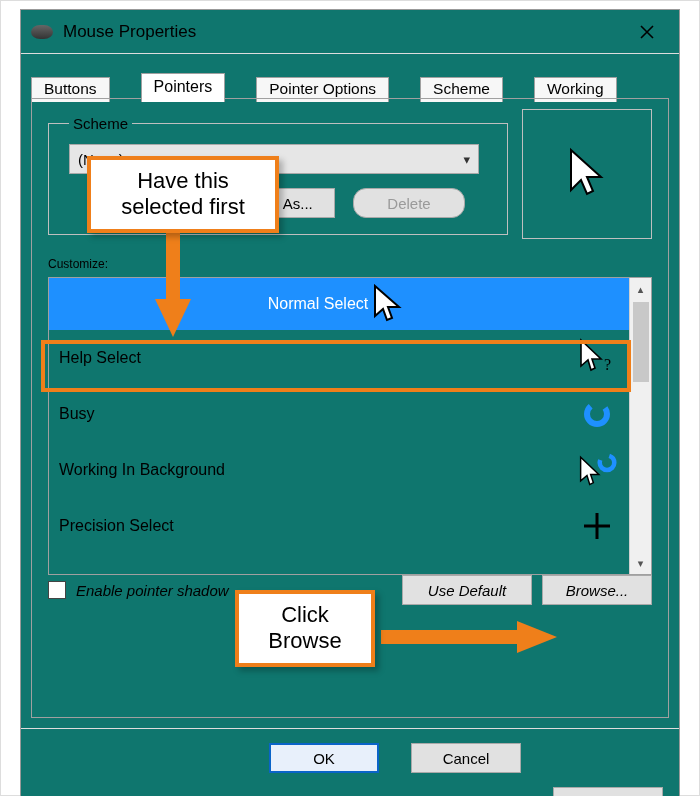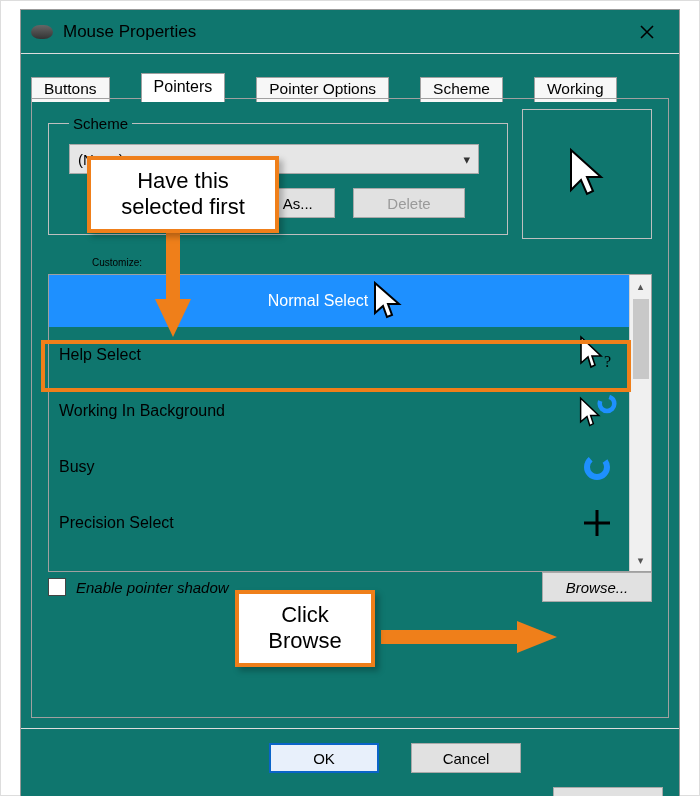--- a/index.html
+++ b/index.html
@@ -89,29 +89,29 @@
   .schemebtns { margin-top: 14px; display:flex; gap: 18px; justify-content:flex-end; padding-right: 30px;}
   .btn {
     min-width: 112px;
     height: 30px;
     border: 1px solid #a9a9a9;
     background: #e1e1e1;
     font-size: 15px;
     display:flex; align-items:center; justify-content:center;
     padding: 0 12px;
   }
-  .btn.disabled { color:#9a9a9a; }
+  .btn.disabled { color:#9a9a9a;border-radius:13px; }
   .preview {
     position:absolute;
     right: 16px; top: 10px;
     width: 130px; height: 130px;
     border: 1px solid #bfbfbf;
     display:flex; align-items:center; justify-content:center;
   }
-  .customize-label { margin-top: 22px; font-size:10px;margin-left:44px;}
+  .customize-label { margin-top: 22px; font-size:12px;}
   .listbox {
     margin-top: 6px;
     border: 1px solid #a0a0a0;
     height: 298px;
     position: relative;
     display: flex;
   }
   .listinner { flex:1; overflow:hidden; }
   .listrow {
     display:flex; align-items:center; justify-content:space-between;
@@ -228,34 +228,34 @@
           <div class="listrow">
             <span>Help Select</span>
             <span class="ricon">
               <svg width="40" height="40" viewBox="0 0 40 40">
                 <path d="M4 2 L4 28 L11 22 L14 32 L18 30 L15 21 L24 21 Z" fill="#fff" stroke="#000" stroke-width="1.6"></path>
                 <text x="27" y="32" font-size="16" font-family="Segoe UI" fill="#000">?</text>
               </svg>
             </span>
           </div>
           <div class="listrow">
+            <span>Busy</span>
+            <span class="ricon">
+              <svg width="30" height="30" viewBox="0 0 30 30">
+                  <circle cx="15" cy="15" r="10" fill="none" stroke="#1e90ff" stroke-width="6" stroke-dasharray="40 16"></circle>
+                </svg>
+            </span>
+          </div>
+          <div class="listrow">
             <span>Working In Background</span>
             <span class="ricon">
               <svg width="44" height="40" viewBox="0 0 44 40">
                 <path d="M4 6 L4 32 L11 26 L14 36 L18 34 L15 25 L24 25 Z" fill="#fff" stroke="#000" stroke-width="1.6"></path>
                 <circle cx="33" cy="12" r="8" fill="none" stroke="#1e90ff" stroke-width="5" stroke-dasharray="28 12"></circle>
               </svg>
-            </span>
-          </div>
-          <div class="listrow">
-            <span>Busy</span>
-            <span class="ricon">
-              <svg width="30" height="30" viewBox="0 0 30 30">
-                  <circle cx="15" cy="15" r="10" fill="none" stroke="#1e90ff" stroke-width="6" stroke-dasharray="40 16"></circle>
-                </svg>
             </span>
           </div>
           <div class="listrow">
             <span>Precision Select</span>
             <span class="ricon">
               <svg width="30" height="30" viewBox="0 0 30 30">
                   <path d="M15 2 V28 M2 15 H28" stroke="#000" stroke-width="3"></path>
                 </svg>
             </span>
           </div>
@@ -265,20 +265,21 @@
           <div class="thumb"></div>
           <div style="flex:1"></div>
           <div class="arr">▾</div>
         </div>
       </div>
 
       <div class="below">
         <div class="checkbox"></div>
         <span>Enable pointer shadow</span>
         <div style="flex:1"></div>
+        <div class="btn" style="min-width:130px">Use Default</div>
         <div class="btn" style="min-width:110px">Browse...</div>
       </div>
     </div>
 
     <div class="btnrow">
       <div class="mainbtn ok">OK</div>
       <div class="mainbtn">Cancel</div>
       <div class="mainbtn disabled">Apply</div>
     </div>
   </div>

